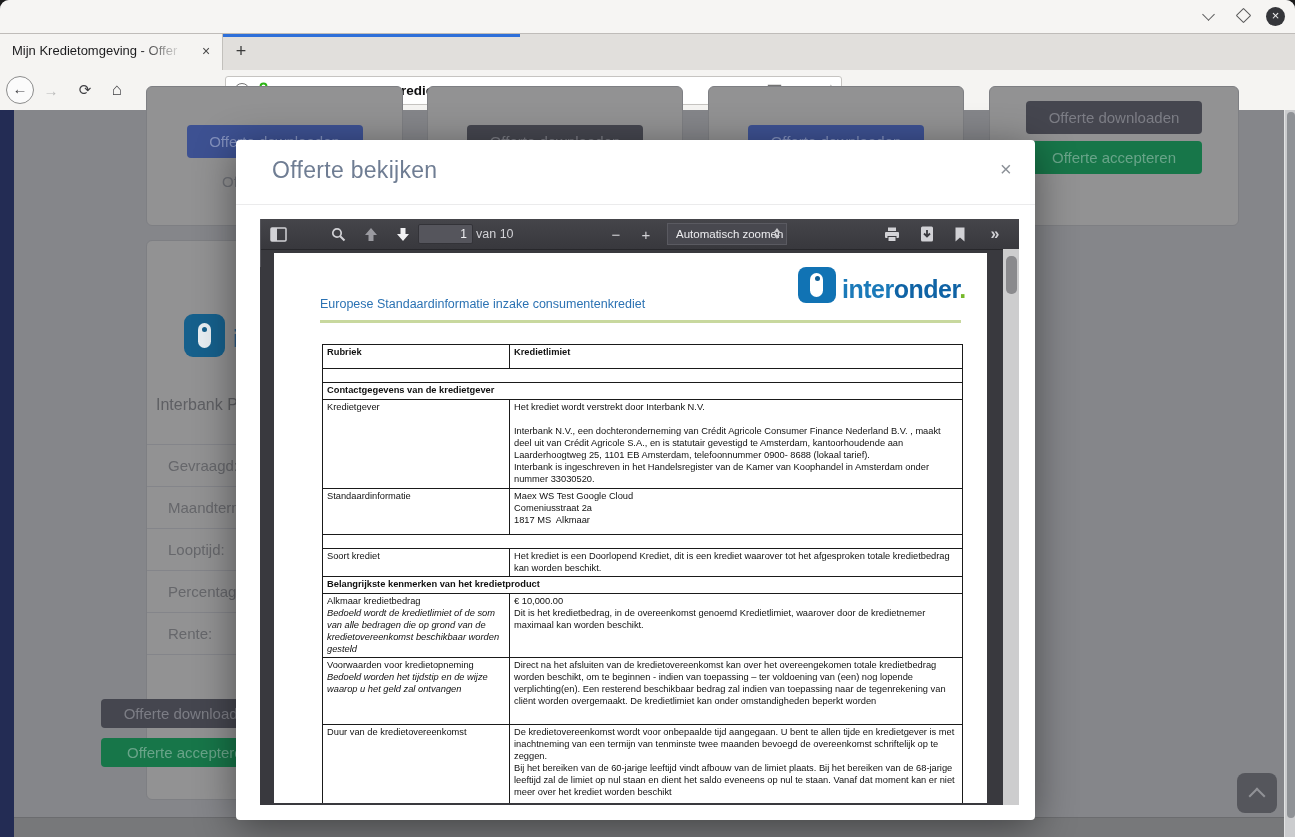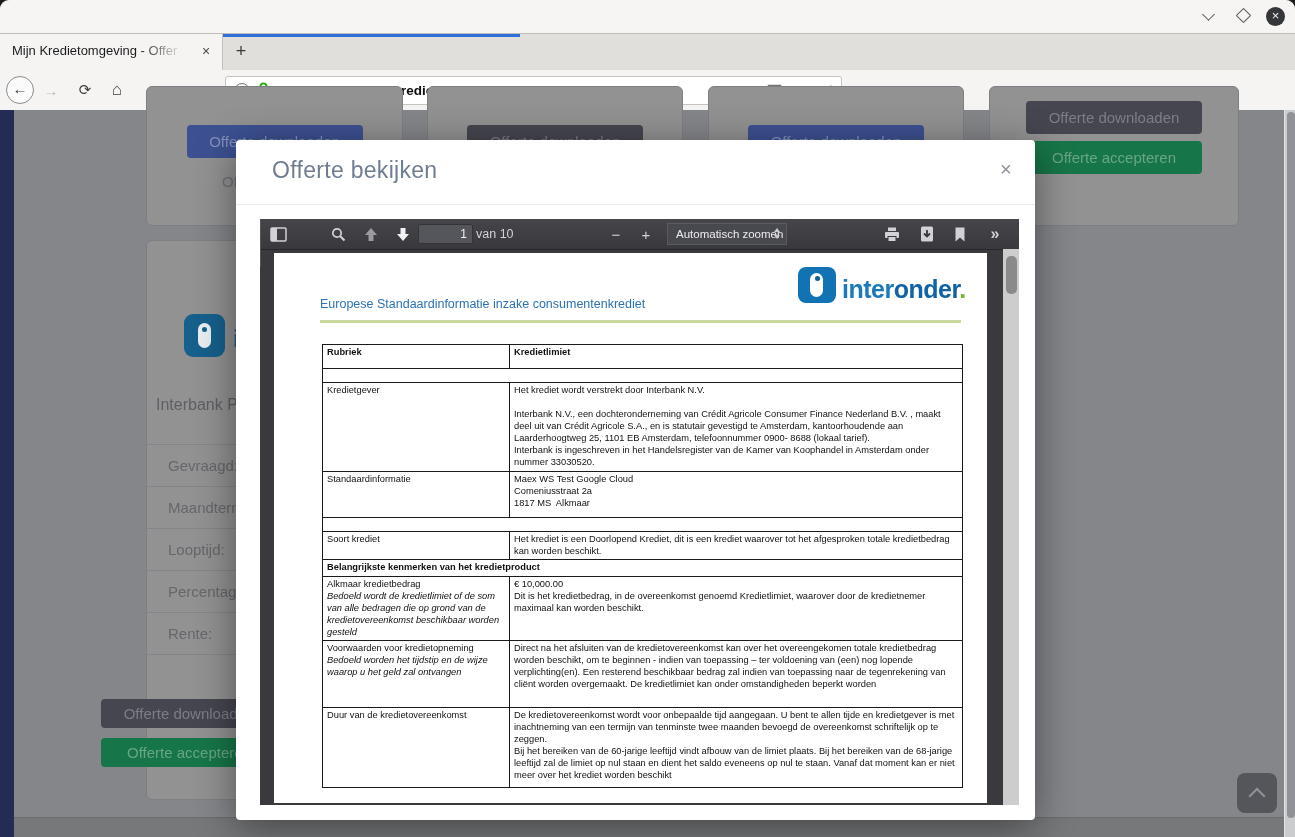--- a/index.html
+++ b/index.html
@@ -397,20 +397,23 @@
           <table id="pdf-table">
             <tbody>
                 <tr>
               <td class="c1 hdr">Rubriek</td>
               <td class="hdr">Kredietlimiet</td>
             </tr>
             <tr>
                   <td class="spacer" colspan="2"></td>
                 </tr>
             <tr>
+              <td class="section" colspan="2">Contactgegevens van de kredietgever</td>
+            </tr>
+            <tr>
               <td class="c1" style="height:84px">Kredietgever</td>
               <td class="pre">Het krediet wordt verstrekt door Interbank N.V.
 
 Interbank N.V., een dochteronderneming van Crédit Agricole Consumer Finance Nederland B.V. , maakt deel uit van Crédit Agricole S.A., en is statutair gevestigd te Amsterdam, kantoorhoudende aan Laarderhoogtweg 25, 1101 EB Amsterdam, telefoonnummer 0900- 8688 (lokaal tarief).
 Interbank is ingeschreven in het Handelsregister van de Kamer van Koophandel in Amsterdam onder nummer 33030520.</td>
             </tr>
             <tr>
               <td class="c1" style="height:42px">Standaardinformatie</td>
               <td class="pre">Maex WS Test Google Cloud
 Comeniusstraat 2a

